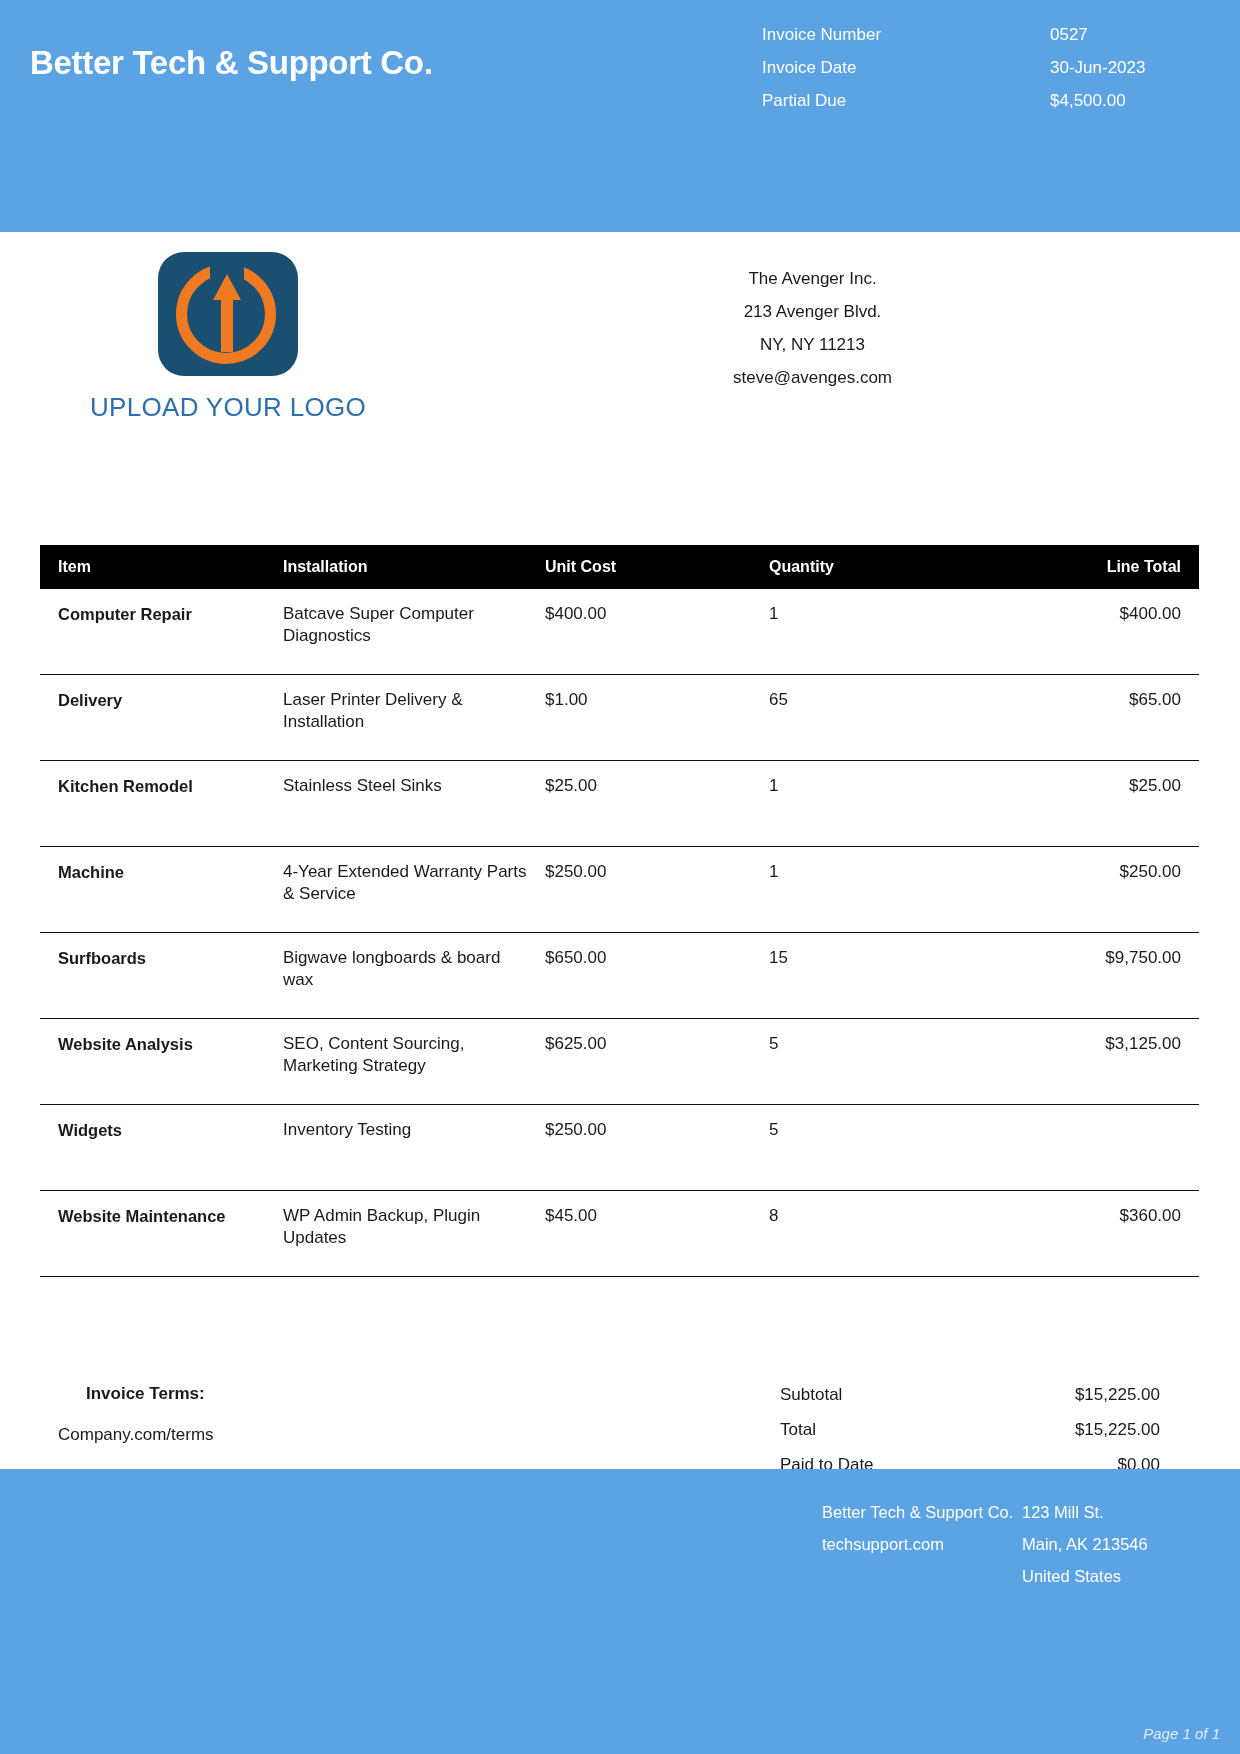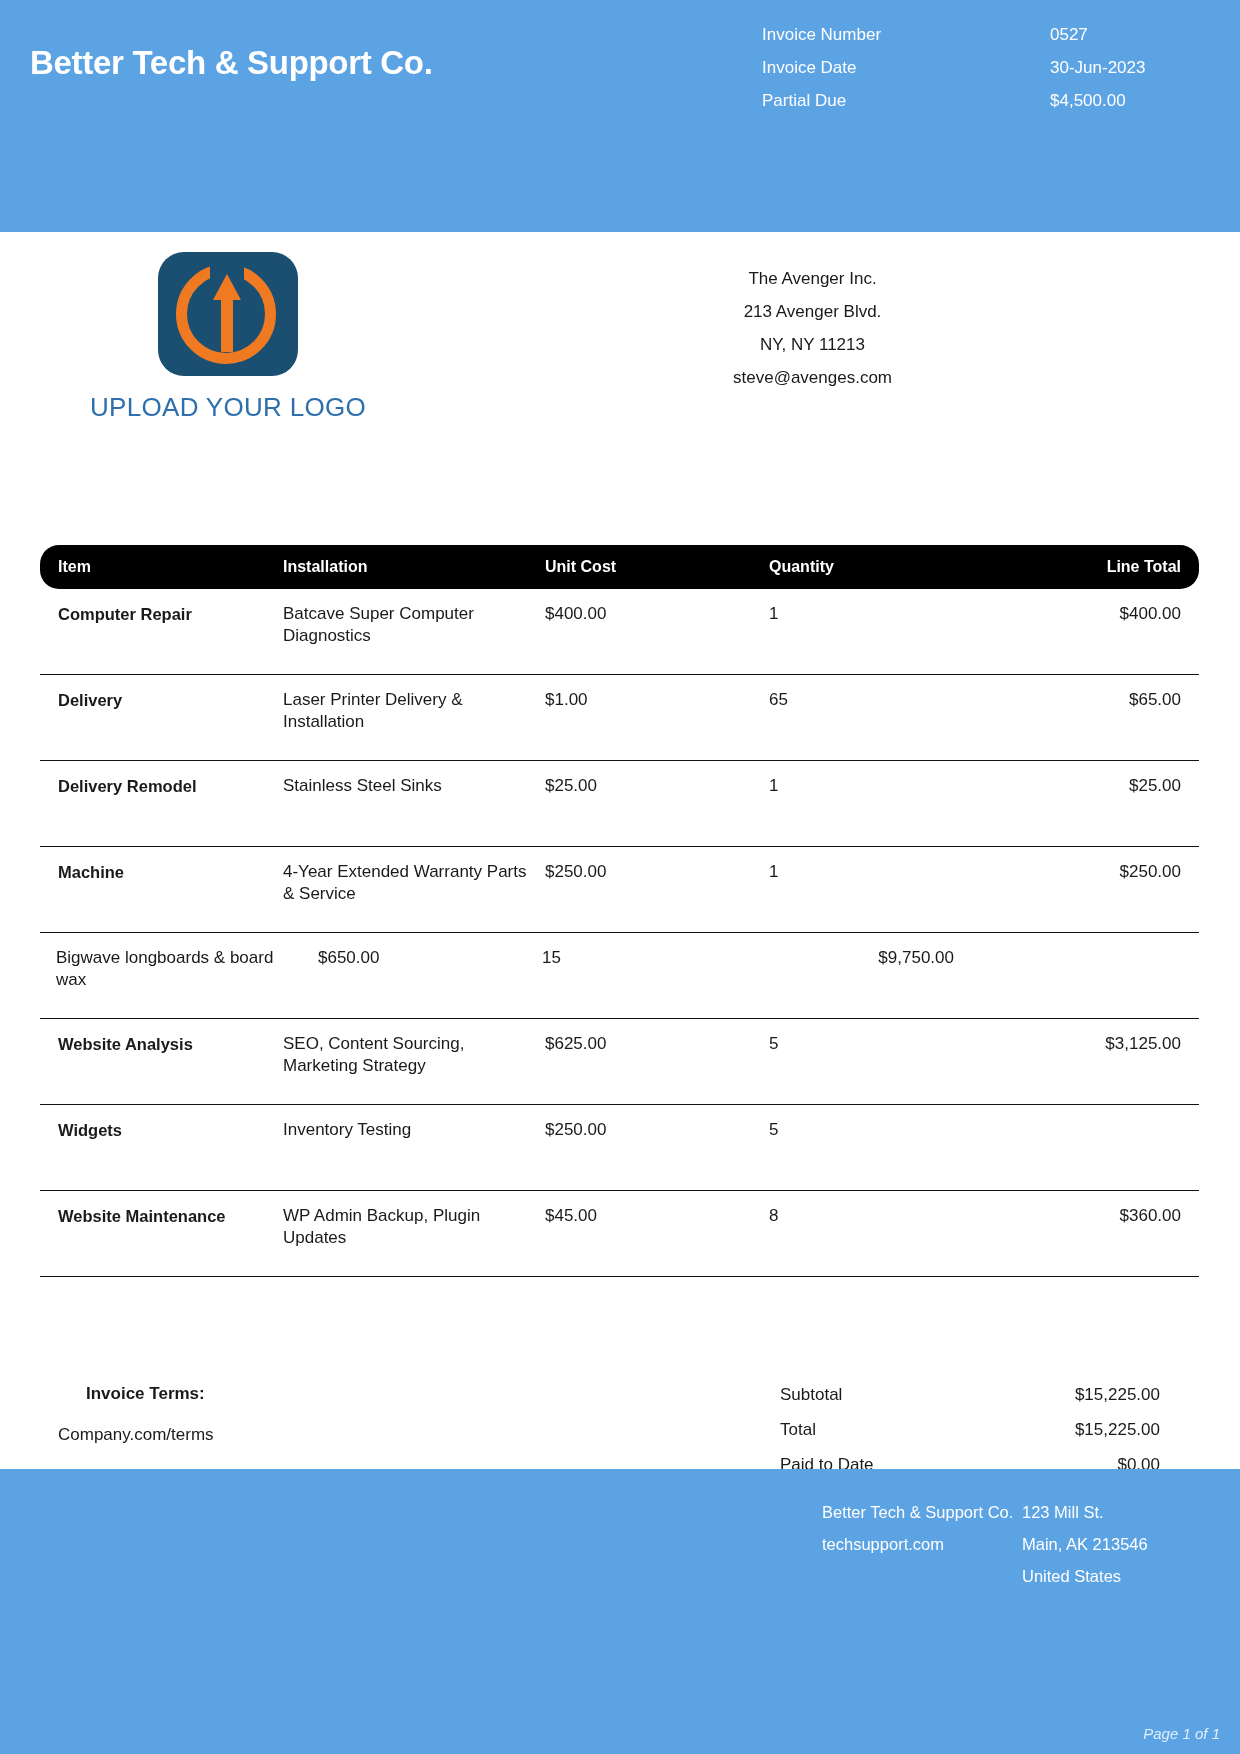--- a/index.html
+++ b/index.html
@@ -138,21 +138,20 @@
     width: 1159px;
   }
   .thead {
     display: flex;
     background: #000000;
     color: #ffffff;
     height: 44px;
     align-items: center;
     font-size: 16px;
     font-weight: bold;
-    border-radius: 19px;
   }
   .c-item  { width: 227px; padding-left: 18px; }
   .c-desc  { width: 262px; padding-left: 16px; }
   .c-cost  { width: 224px; padding-left: 16px; }
   .c-qty   { width: 224px; padding-left: 16px; }
   .c-total { width: 222px; padding-right: 18px; text-align: right; }
 
   .trow {
     display: flex;
     border-bottom: 1.5px solid #111;
@@ -290,36 +289,37 @@
 
       <div class="trow">
         <div class="c-item">Delivery</div>
         <div class="c-desc">Laser Printer Delivery &amp; Installation</div>
         <div class="c-cost">$1.00</div>
         <div class="c-qty">65</div>
         <div class="c-total">$65.00</div>
       </div>
 
       <div class="trow">
-        <div class="c-item">Delivery Remodel</div>
+        <div class="c-item">Kitchen Remodel</div>
         <div class="c-desc">Stainless Steel Sinks</div>
         <div class="c-cost">$25.00</div>
         <div class="c-qty">1</div>
         <div class="c-total">$25.00</div>
       </div>
 
       <div class="trow">
         <div class="c-item">Machine</div>
         <div class="c-desc">4-Year Extended Warranty Parts &amp; Service</div>
         <div class="c-cost">$250.00</div>
         <div class="c-qty">1</div>
         <div class="c-total">$250.00</div>
       </div>
 
       <div class="trow">
+        <div class="c-item">Surfboards</div>
         <div class="c-desc">Bigwave longboards &amp; board wax</div>
         <div class="c-cost">$650.00</div>
         <div class="c-qty">15</div>
         <div class="c-total">$9,750.00</div>
       </div>
 
       <div class="trow">
         <div class="c-item">Website Analysis</div>
         <div class="c-desc">SEO, Content Sourcing, Marketing Strategy</div>
         <div class="c-cost">$625.00</div>

